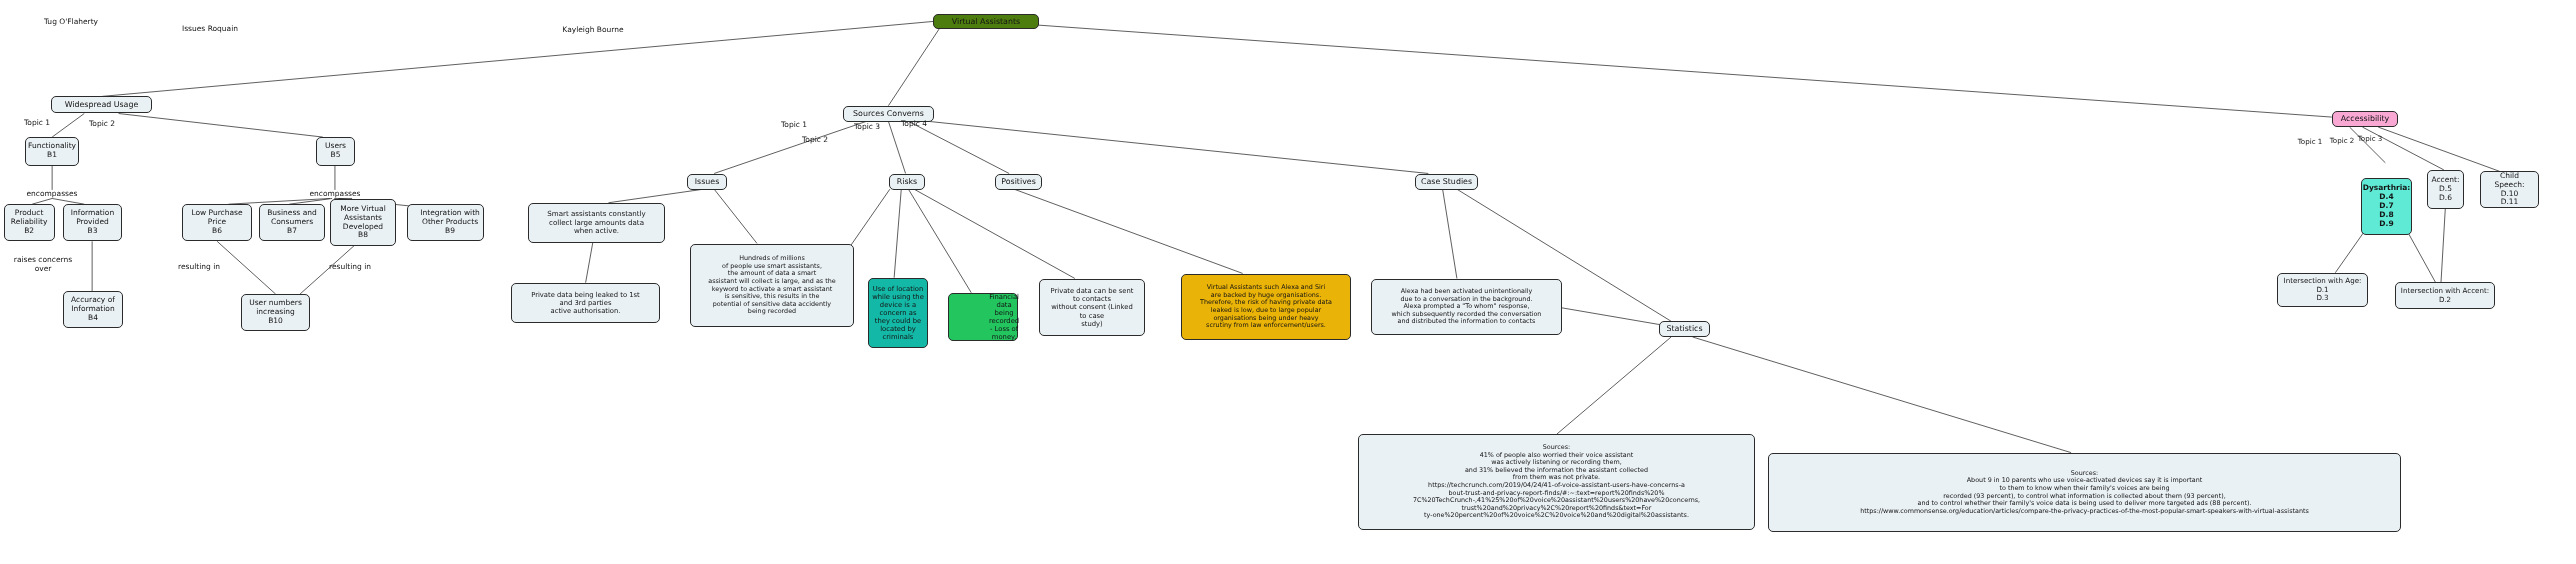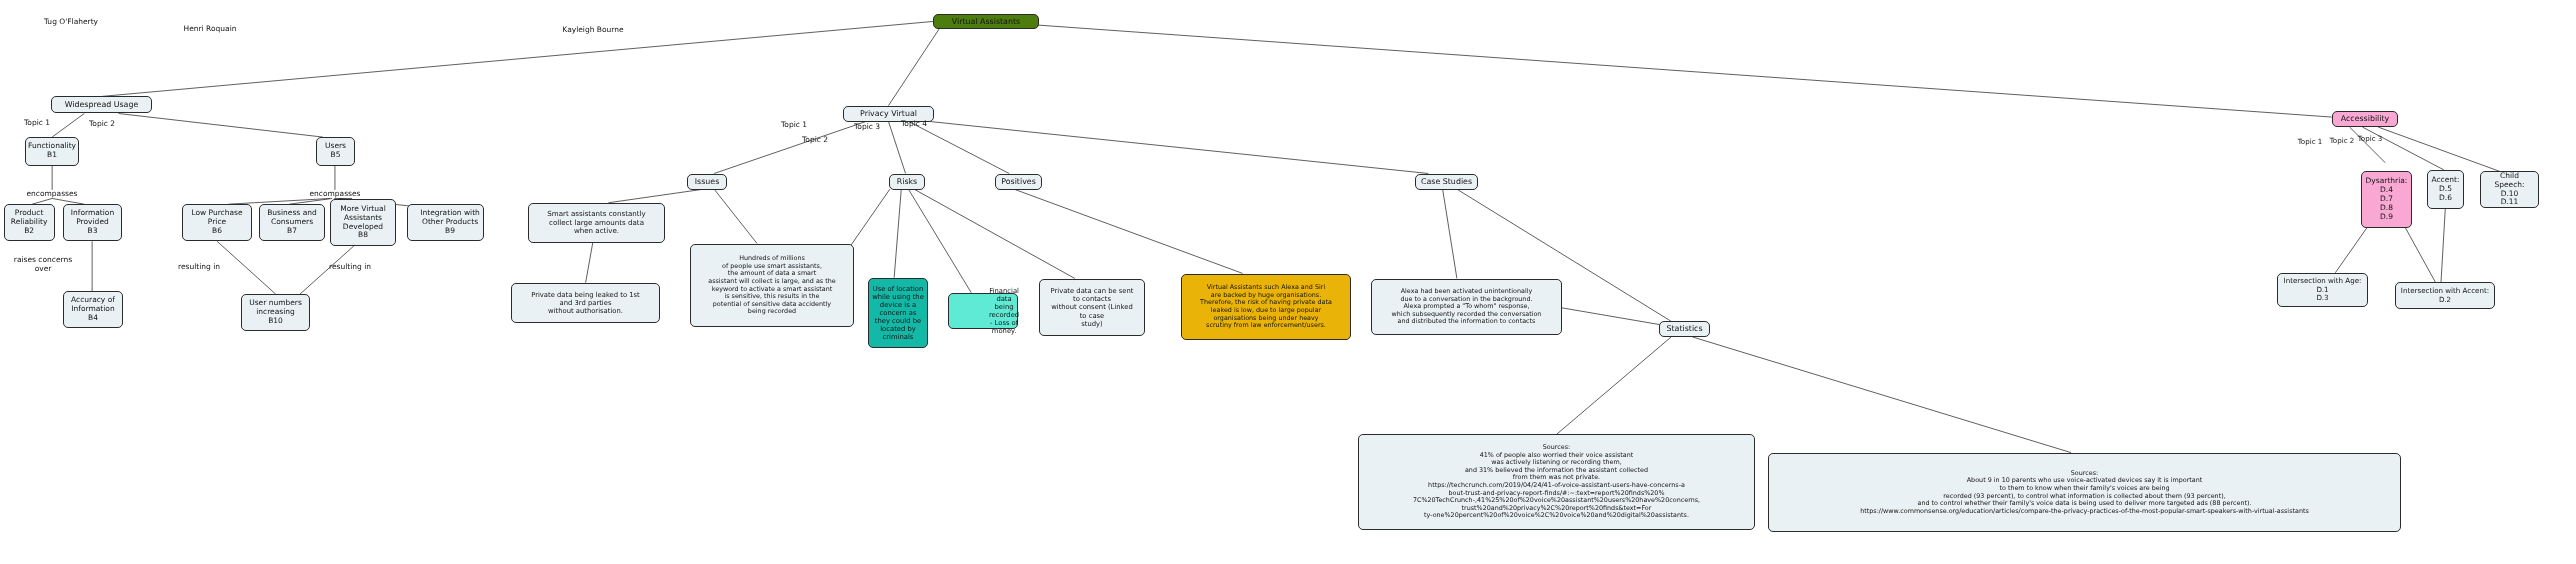--- a/index.html
+++ b/index.html
@@ -90,21 +90,21 @@
       <line x1="2370" y1="472" x2="2900" y2="634" stroke="#1d1d1d" stroke-width="1"></line>
       <line x1="3290" y1="178" x2="3340" y2="228" stroke="#1d1d1d" stroke-width="1"></line>
       <line x1="3308" y1="178" x2="3422" y2="238" stroke="#1d1d1d" stroke-width="1"></line>
       <line x1="3330" y1="178" x2="3500" y2="240" stroke="#1d1d1d" stroke-width="1"></line>
       <line x1="3322" y1="308" x2="3270" y2="382" stroke="#1d1d1d" stroke-width="1"></line>
       <line x1="3362" y1="308" x2="3410" y2="395" stroke="#1d1d1d" stroke-width="1"></line>
       <line x1="3424" y1="292" x2="3418" y2="395" stroke="#1d1d1d" stroke-width="1"></line>
     </svg>
 <div class="node" style="left: 933px; top: 13.6px; width: 106px; height: 15.7px; font-size: 7.9px; background: #4d7c0f; border-color: rgb(43, 43, 43);">Virtual Assistants</div>
     <div class="node" style="left: 51px; top: 96px; width: 101px; height: 17px; font-size: 7.9px; background: rgb(234, 241, 244); border-color: rgb(43, 43, 43);">Widespread Usage</div>
-    <div class="node" style="left: 843px; top: 106px; width: 91px; height: 15.7px; font-size: 7.9px; background: rgb(234, 241, 244); border-color: rgb(43, 43, 43);">Privacy Virtual</div>
+    <div class="node" style="left: 843px; top: 106px; width: 91px; height: 15.7px; font-size: 7.9px; background: rgb(234, 241, 244); border-color: rgb(43, 43, 43);">Sources Converns</div>
     <div class="node" style="left: 2332px; top: 111px; width: 66px; height: 15.7px; font-size: 7.9px; background: #f9a8d4; border-color: rgb(43, 43, 43);">Accessibility</div>
     <div class="node" style="left: 25px; top: 137px; width: 54px; height: 28.6px; font-size: 7.5px; background: rgb(234, 241, 244); border-color: rgb(43, 43, 43);">Functionality
 B1</div>
     <div class="node" style="left: 316px; top: 137px; width: 39px; height: 28.6px; font-size: 7.5px; background: rgb(234, 241, 244); border-color: rgb(43, 43, 43);">Users
 B5</div>
     <div class="node" style="left: 3.6px; top: 204px; width: 51px; height: 37px; font-size: 7.5px; background: rgb(234, 241, 244); border-color: rgb(43, 43, 43);">Product
 Reliability
 B2</div>
     <div class="node" style="left: 63px; top: 204px; width: 59px; height: 37px; font-size: 7.5px; background: rgb(234, 241, 244); border-color: rgb(43, 43, 43);">Information
 Provided
@@ -131,37 +131,37 @@
     <div class="node" style="left: 687px; top: 174px; width: 40px; height: 15.7px; font-size: 7.9px; background: rgb(234, 241, 244); border-color: rgb(43, 43, 43);">Issues</div>
     <div class="node" style="left: 889px; top: 174px; width: 36px; height: 15.7px; font-size: 7.9px; background: rgb(234, 241, 244); border-color: rgb(43, 43, 43);">Risks</div>
     <div class="node" style="left: 995px; top: 174px; width: 47px; height: 15.7px; font-size: 7.9px; background: rgb(234, 241, 244); border-color: rgb(43, 43, 43);">Positives</div>
     <div class="node" style="left: 1415px; top: 174px; width: 63px; height: 15.7px; font-size: 7.9px; background: rgb(234, 241, 244); border-color: rgb(43, 43, 43);">Case Studies</div>
     <div class="node" style="left: 1659px; top: 321px; width: 51px; height: 15.7px; font-size: 7.9px; background: rgb(234, 241, 244); border-color: rgb(43, 43, 43);">Statistics</div>
     <div class="node" style="left: 528px; top: 203px; width: 137px; height: 40px; font-size: 7.1px; background: rgb(234, 241, 244); border-color: rgb(43, 43, 43);">Smart assistants constantly
 collect large amounts data
 when active.</div>
     <div class="node" style="left: 511px; top: 283px; width: 149px; height: 40px; font-size: 6.8px; background: rgb(234, 241, 244); border-color: rgb(43, 43, 43);">Private data being leaked to 1st
 and 3rd parties
-without authorisation.</div>
+active authorisation.</div>
     <div class="node" style="left: 690px; top: 244px; width: 164px; height: 83px; font-size: 6.4px; background: rgb(234, 241, 244); border-color: rgb(43, 43, 43);">Hundreds of millions
 of people use smart assistants,
 the amount of data a smart
 assistant will collect is large, and as the
 keyword to activate a smart assistant
 is sensitive, this results in the
 potential of sensitive data accidently
 being recorded</div>
     <div class="node" style="left: 868px; top: 278px; width: 60px; height: 70px; font-size: 6.8px; background: #14b8a6; border-color: rgb(43, 43, 43);">Use of location
 while using the
 device is a
 concern as
 they could be
 located by
 criminals</div>
-    <div class="node" style="left: 948px; top: 293px; width: 70px; height: 36px; font-size: 6.8px; background: #5eead4; border-color: rgb(43, 43, 43); padding-left: 45px;">Financial data
+    <div class="node" style="left: 948px; top: 293px; width: 70px; height: 48px; font-size: 6.8px; background: #22c55e; border-color: rgb(43, 43, 43); padding-left: 45px;">Financial data
 being recorded
 - Loss of money.</div>
     <div class="node" style="left: 1039px; top: 279px; width: 106px; height: 57px; font-size: 6.8px; background: rgb(234, 241, 244); border-color: rgb(43, 43, 43);">Private data can be sent
 to contacts
 without consent (Linked
 to case
 study)</div>
     <div class="node" style="left: 1181px; top: 274px; width: 170px; height: 66px; font-size: 6.4px; background: #eab308; border-color: rgb(43, 43, 43);">Virtual Assistants such Alexa and Siri
 are backed by huge organisations.
 Therefore, the risk of having private data
@@ -182,38 +182,38 @@
 bout-trust-and-privacy-report-finds/#:~:text=report%20finds%20%
 7C%20TechCrunch-,41%25%20of%20voice%20assistant%20users%20have%20concerns,
 trust%20and%20privacy%2C%20report%20finds&amp;text=For
 ty-one%20percent%20of%20voice%2C%20voice%20and%20digital%20assistants.</div>
     <div class="node" style="left: 1768px; top: 453px; width: 633px; height: 79px; font-size: 6.4px; background: rgb(234, 241, 244); border-color: rgb(43, 43, 43);">Sources:
 About 9 in 10 parents who use voice-activated devices say it is important
 to them to know when their family's voices are being
 recorded (93 percent), to control what information is collected about them (93 percent),
 and to control whether their family's voice data is being used to deliver more targeted ads (88 percent).
 https://www.commonsense.org/education/articles/compare-the-privacy-practices-of-the-most-popular-smart-speakers-with-virtual-assistants</div>
-    <div class="node" style="left: 2361px; top: 171px; width: 51px; height: 57px; font-size: 7.5px; background: #f9a8d4; border-color: rgb(43, 43, 43);">Dysarthria:
+    <div class="node" style="left: 2361px; top: 178px; width: 51px; height: 57px; font-size: 7.5px; background: #5eead4; border-color: rgb(43, 43, 43); font-weight: bold;">Dysarthria:
 D.4
 D.7
 D.8
 D.9</div>
     <div class="node" style="left: 2427px; top: 170px; width: 37px; height: 39px; font-size: 7.5px; background: rgb(234, 241, 244); border-color: rgb(43, 43, 43);">Accent:
 D.5
 D.6</div>
     <div class="node" style="left: 2480px; top: 171px; width: 59px; height: 37px; font-size: 7.5px; background: rgb(234, 241, 244); border-color: rgb(43, 43, 43);">Child Speech:
 D.10
 D.11</div>
     <div class="node" style="left: 2277px; top: 273px; width: 91px; height: 34px; font-size: 7.1px; background: rgb(234, 241, 244); border-color: rgb(43, 43, 43);">Intersection with Age:
 D.1
 D.3</div>
     <div class="node" style="left: 2395px; top: 282px; width: 100px; height: 27px; font-size: 7.1px; background: rgb(234, 241, 244); border-color: rgb(43, 43, 43);">Intersection with Accent:
 D.2</div>
     <div class="elabel" style="left: 71px; top: 22px; font-size: 7.5px;">Tug O'Flaherty</div>
-    <div class="elabel" style="left: 210px; top: 29px; font-size: 7.5px;">Henri Roquain</div>
+    <div class="elabel" style="left: 210px; top: 29px; font-size: 7.5px;">Issues Roquain</div>
     <div class="elabel" style="left: 593px; top: 30px; font-size: 7.5px;">Kayleigh Bourne</div>
     <div class="elabel" style="left: 37px; top: 123px; font-size: 7.5px;">Topic 1</div>
     <div class="elabel" style="left: 102px; top: 124px; font-size: 7.5px;">Topic 2</div>
     <div class="elabel" style="left: 52px; top: 194px; font-size: 7.5px;">encompasses</div>
     <div class="elabel" style="left: 43px; top: 265px; font-size: 7.5px;">raises concerns
 over</div>
     <div class="elabel" style="left: 335px; top: 194px; font-size: 7.5px;">encompasses</div>
     <div class="elabel" style="left: 199px; top: 267px; font-size: 7.5px;">resulting in</div>
     <div class="elabel" style="left: 350px; top: 267px; font-size: 7.5px;">resulting in</div>
     <div class="elabel" style="left: 794px; top: 125px; font-size: 7.5px;">Topic 1</div>

